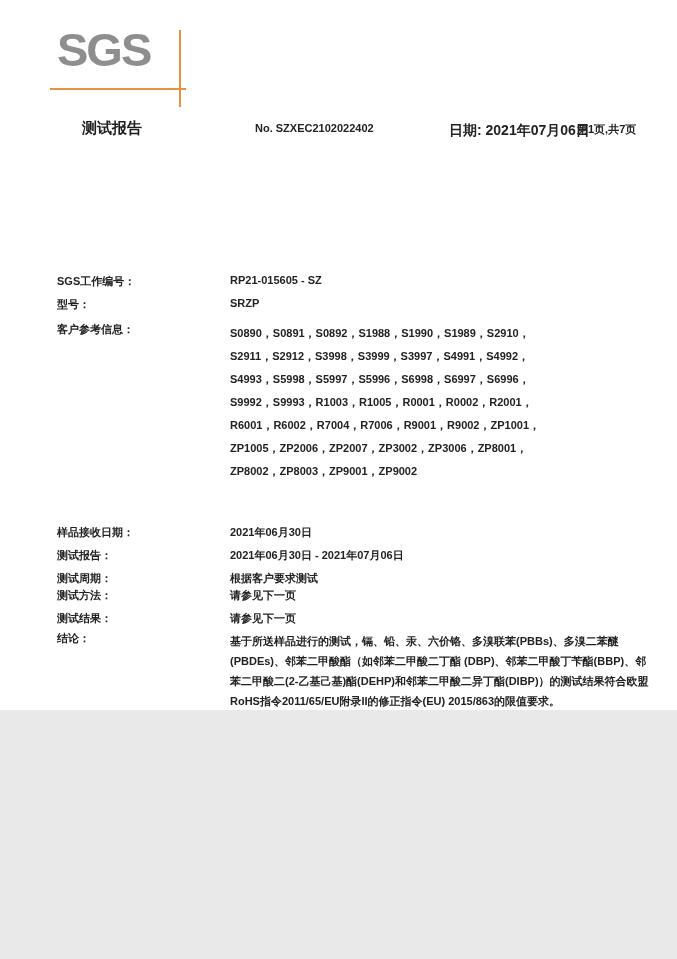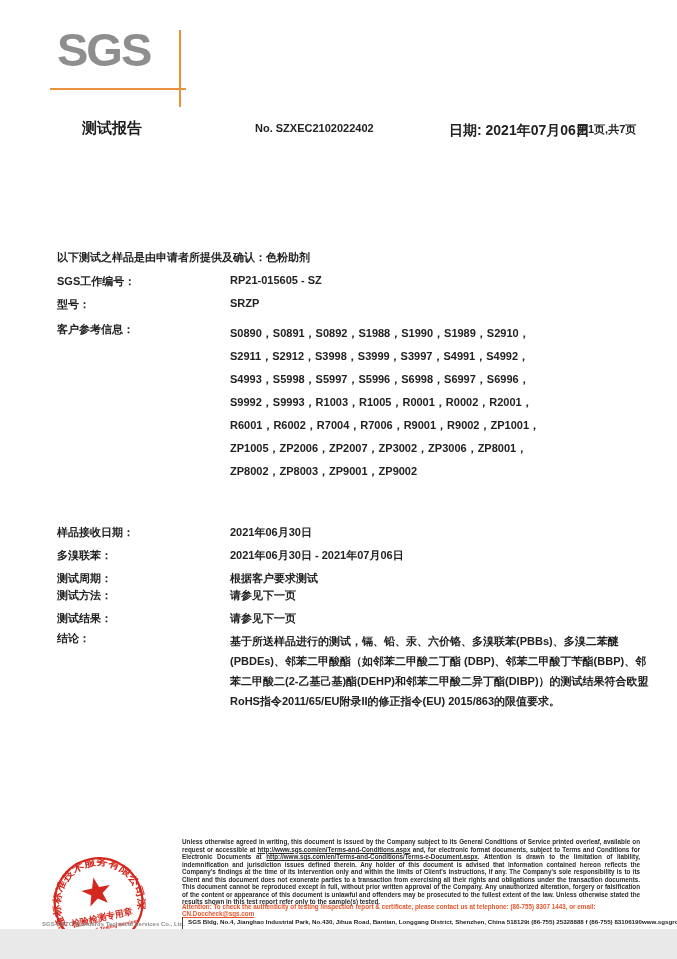--- a/index.html
+++ b/index.html
@@ -1,18 +1,18 @@
 <!DOCTYPE html>
 <html><head>
 <meta charset="utf-8">
 <style>
   html,body{margin:0;padding:0;background:#e9e9e9;}
   .page{
     position:relative;
-    width:677px;height:929px;
+    width:677px;height:710px;
     background:#ffffff;
     font-family:"Liberation Sans", sans-serif;
     color:#222;
     overflow:hidden;
     margin:0 auto;
   }
   
   .logo-text{
     position:absolute;left:57px;top:26px;
     font-size:47px;font-weight:bold;color:#8e8e8e;
@@ -73,21 +73,20 @@
   <div class="title-row">
     <span class="rpt-title">测试报告</span>
     <span class="rpt-no">No. SZXEC2102022402</span>
     <span class="rpt-date">日期: 2021年07月06日</span>
     <span class="rpt-page">第1页,共7页</span>
   </div>
 
   <div class="applicant">
   </div>
 
-  <div class="statement">以下测试之样品是由申请者所提供及确认：色粉助剂</div>
 
   <div class="frow" style="top:274px;">
     <span class="lbl">SGS工作编号：</span>
     <span class="val">RP21-015605 - SZ</span>
   </div>
 
   <div class="frow" style="top:297px;">
     <span class="lbl">型号：</span>
     <span class="val">SRZP</span>
   </div>
@@ -104,21 +103,21 @@
       <div>ZP8002，ZP8003，ZP9001，ZP9002</div>
     </span>
   </div>
 
   <div class="frow" style="top:525px;">
     <span class="lbl">样品接收日期：</span>
     <span class="val">2021年06月30日</span>
   </div>
 
   <div class="frow" style="top:548px;">
-    <span class="lbl">多溴联苯：</span>
+    <span class="lbl">测试报告：</span>
     <span class="val">2021年06月30日 - 2021年07月06日</span>
   </div>
 
   <div class="frow" style="top:571px;">
     <span class="lbl">测试周期：</span>
     <span class="val">根据客户要求测试</span>
   </div>
 
   <div class="frow" style="top:588px;">
     <span class="lbl">测试方法：</span>

